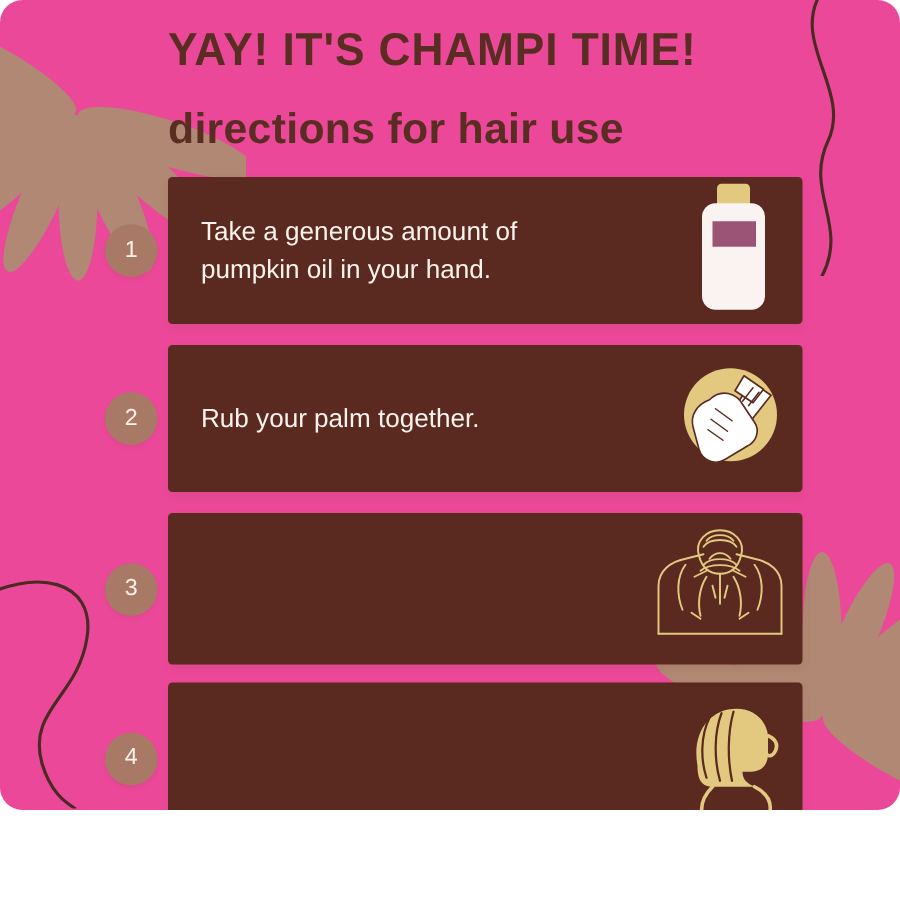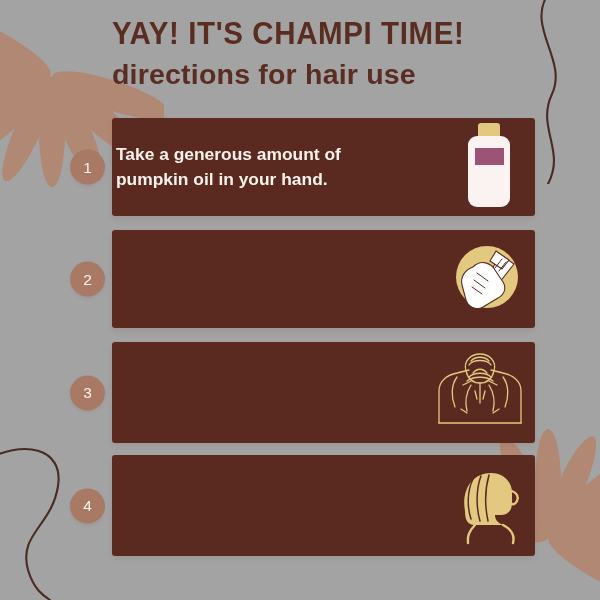--- a/index.html
+++ b/index.html
@@ -3,23 +3,24 @@
 <meta charset="utf-8">
 <style>
   * { margin:0; padding:0; box-sizing:border-box; }
   html, body {
     width:600px; height:600px;
     overflow:hidden;
     font-family:"Liberation Sans", sans-serif;
   }
   #poster {
     position:relative;
-    width:600px; height:600px;
-    background:#a3a3a3;
+    width:600px; height:540px;
+    background:#ec4899;
     overflow:hidden;
+    border-radius:15px;
   }
 
   
   .deco { position:absolute; pointer-events:none; }
   #leaf-tl { top:-42px; left:-66px; }
   #leaf-br { bottom:-50px; right:-56px; }
   #squiggle-r { top:-6px; right:22px; }
   #squiggle-bl { bottom:-4px; left:-12px; }
 
   
@@ -37,48 +38,47 @@
     font-size:29.5px;
     font-weight:bold;
     text-transform:uppercase;
     letter-spacing:0.6px;
     transform:scaleY(1.04);
     transform-origin:left top;
   }
   #title-sub {
     font-size:28.5px;
     font-weight:bold;
-    margin-top:8px;
+    margin-top:20px;
   }
 
   
   .step {
     position:absolute;
     left:112px;
     width:423px;
     background:#5a2a20;
     border-radius:3px;
     box-shadow:0 3px 5px rgba(120,80,60,0.13);
   }
   #step-1 { top:118px;  height:98px; }
   #step-2 { top:230px;  height:98px; }
   #step-3 { top:342px;  height:101px; }
   #step-4 { top:455px;  height:101px; }
 
   .step-text {
     position:absolute;
-    left:4px;
+    left:22px;
     top:50%;
     transform:translateY(-50%);
     width:296px;
     color:#fdf3ec;
     font-size:17.4px;
     line-height:1.42;
     white-space:pre-line;
-    font-weight:bold;
   }
 
   .badge {
     position:absolute;
     left:-42px;
     top:50%;
     transform:translateY(-50%);
     width:35px; height:35px;
     border-radius:50%;
     background:#a87a66;
@@ -159,20 +159,21 @@
       <svg width="78" height="92" viewBox="0 0 78 92">
         <rect x="29" y="4" width="22" height="17" rx="3" fill="#e3c97f"></rect>
         <rect x="19" y="17" width="42" height="71" rx="9" fill="#fbf3f2"></rect>
         <rect x="26" y="29" width="29" height="17" fill="#9c5476"></rect>
       </svg>
     </div>
   </div>
 
   <div class="step" id="step-2">
     <div class="badge">2</div>
+    <div class="step-text">Rub your palm together.</div>
     <div class="step-icon">
       <svg width="80" height="80" viewBox="0 0 80 80">
         <circle cx="40" cy="40" r="31" fill="#e3c97f"></circle>
         <g fill="#ffffff" stroke="#5a2a20" stroke-width="1.1" stroke-linejoin="round">
           <path d="M54 18 L67 27 L52 46 L41 38 Z"></path>
           <path d="M49 14 L62 23 L55 32 L43 24 Z"></path>
           <path d="M26 30 C 34 22, 44 26, 48 33 L56 45
                    C 60 51, 57 58, 51 61 L36 70
                    C 29 74, 21 70, 19 63 L15 48
                    C 13 40, 18 33, 26 30 Z"></path>

